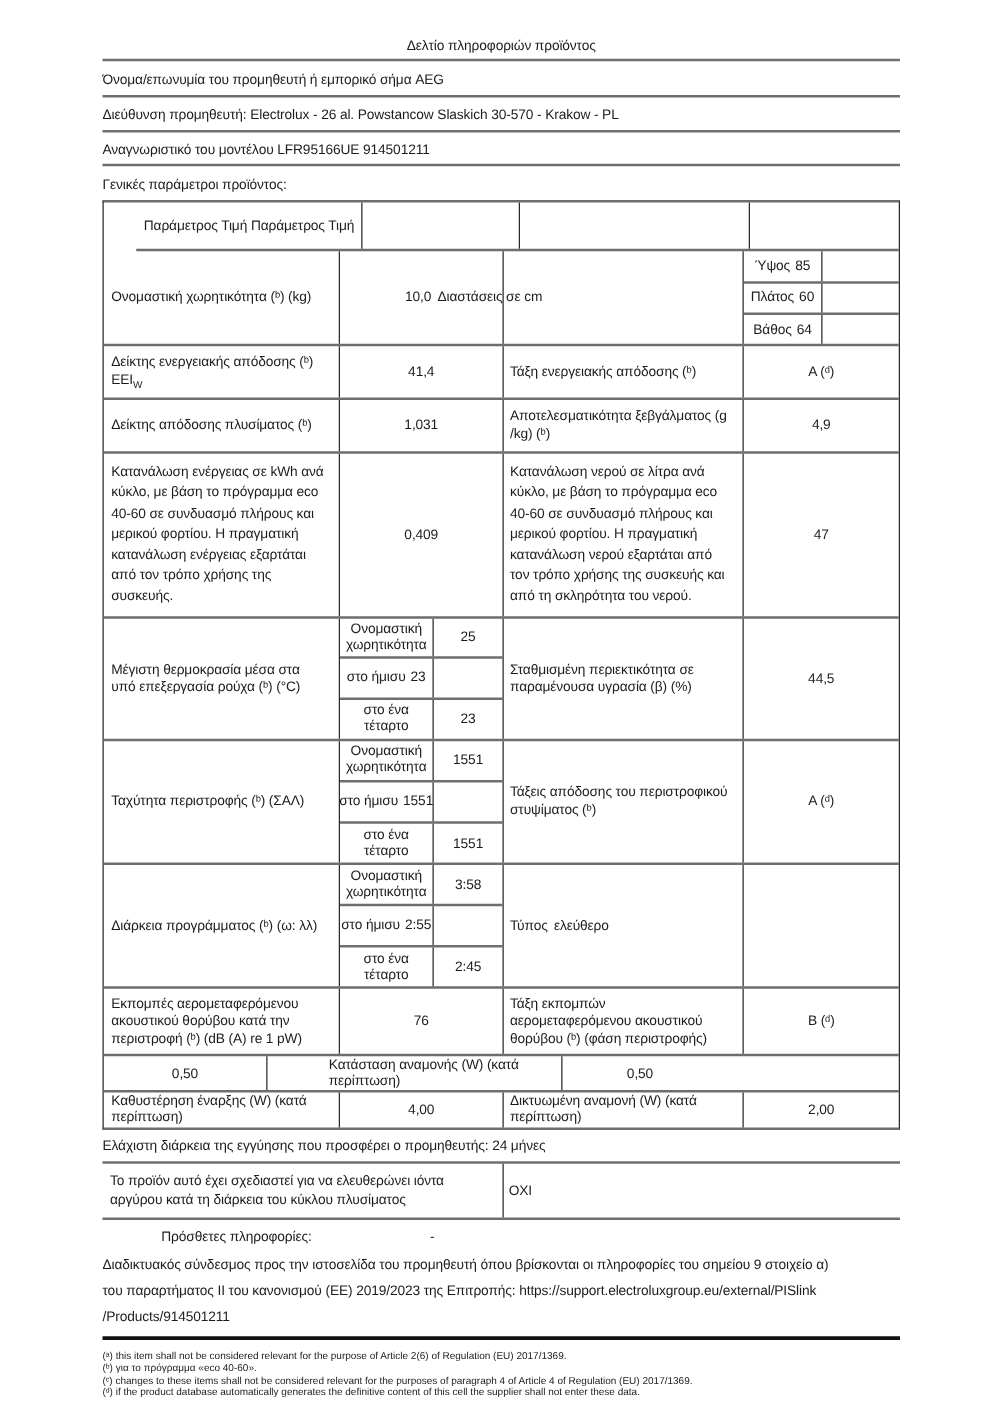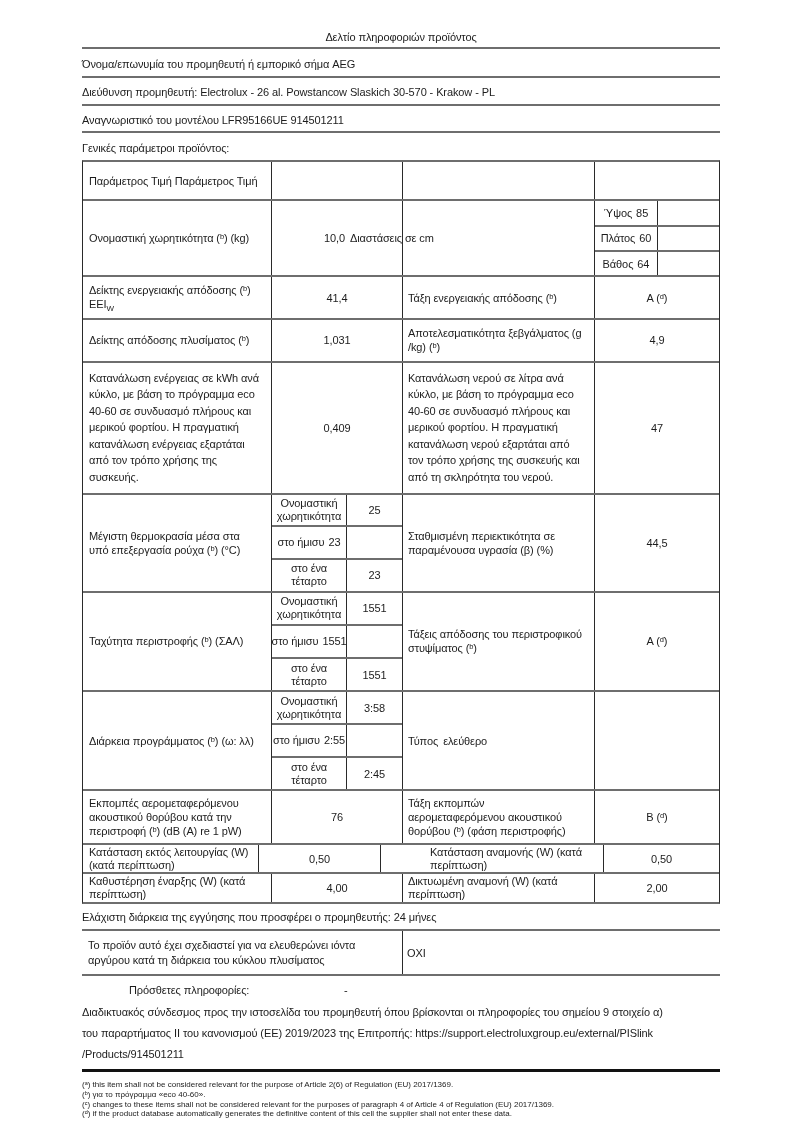--- a/index.html
+++ b/index.html
@@ -27,21 +27,21 @@
   }
   .trow { display:flex; border-bottom:2px solid #6e6e6e; align-items:stretch; }
   .trow:last-child { border-bottom:none; }
   .cell { border-right:1px solid #2a2a2a; display:flex; align-items:center; overflow:visible; }
   .cell:last-child { border-right:none; }
   .c1 { width:189px; padding:3px 4px 3px 6px; line-height:14px; }
   .c2 { width:131px; justify-content:center; text-align:center; }
   .c3 { width:192px; padding:3px 4px 3px 5px; line-height:14px; }
   .c4 { width:124px; justify-content:center; text-align:center; line-height:14px; }
 
-  .h25{height:40px;} .h78{height:78px;} .h43{height:43px;} .h44{height:44px;justify-content:center;}
+  .h25{height:40px;margin-left:26px;} .h78{height:78px;} .h43{height:43px;} .h44{height:44px;justify-content:center;}
   .h135{height:135px;} .h100{height:100px;} .h102{height:102px;} .h101{height:101px;}
   .h55{height:55px;justify-content:center;} .h29{height:29px;} .h28{height:28px;}
 
   .para { line-height:16.5px; }
 
   
   .relcell { position:relative; }
   .overflow-val {
     position:absolute; left:52px; top:50%; transform:translateY(-50%);
     white-space:nowrap; display:flex; gap:5px; z-index:2; text-align:right;
@@ -271,22 +271,20 @@
 ακουστικού θορύβου κατά την
 περιστροφή (ᵇ) (dB (A) re 1 pW)</div>
     <div class="cell c2">76</div>
     <div class="cell c3 pre">Τάξη εκπομπών
 αερομεταφερόμενου ακουστικού
 θορύβου (ᵇ) (φάση περιστροφής)</div>
     <div class="cell c4">B (ᵈ)</div>
   </div>
 
   <div class="trow h29">
-    <div class="cell c1 pre" style="line-height:13px;">Κατάσταση εκτός λειτουργίας (W)
-(κατά περίπτωση)</div>
     <div class="cell c2">0,50</div>
     <div class="cell c3 pre" style="line-height:13px;margin-left:44px;">Κατάσταση αναμονής (W) (κατά
 περίπτωση)</div>
     <div class="cell c4">0,50</div>
   </div>
 
   <div class="trow h28">
     <div class="cell c1 pre" style="line-height:13px;">Καθυστέρηση έναρξης (W) (κατά
 περίπτωση)</div>
     <div class="cell c2">4,00</div>

